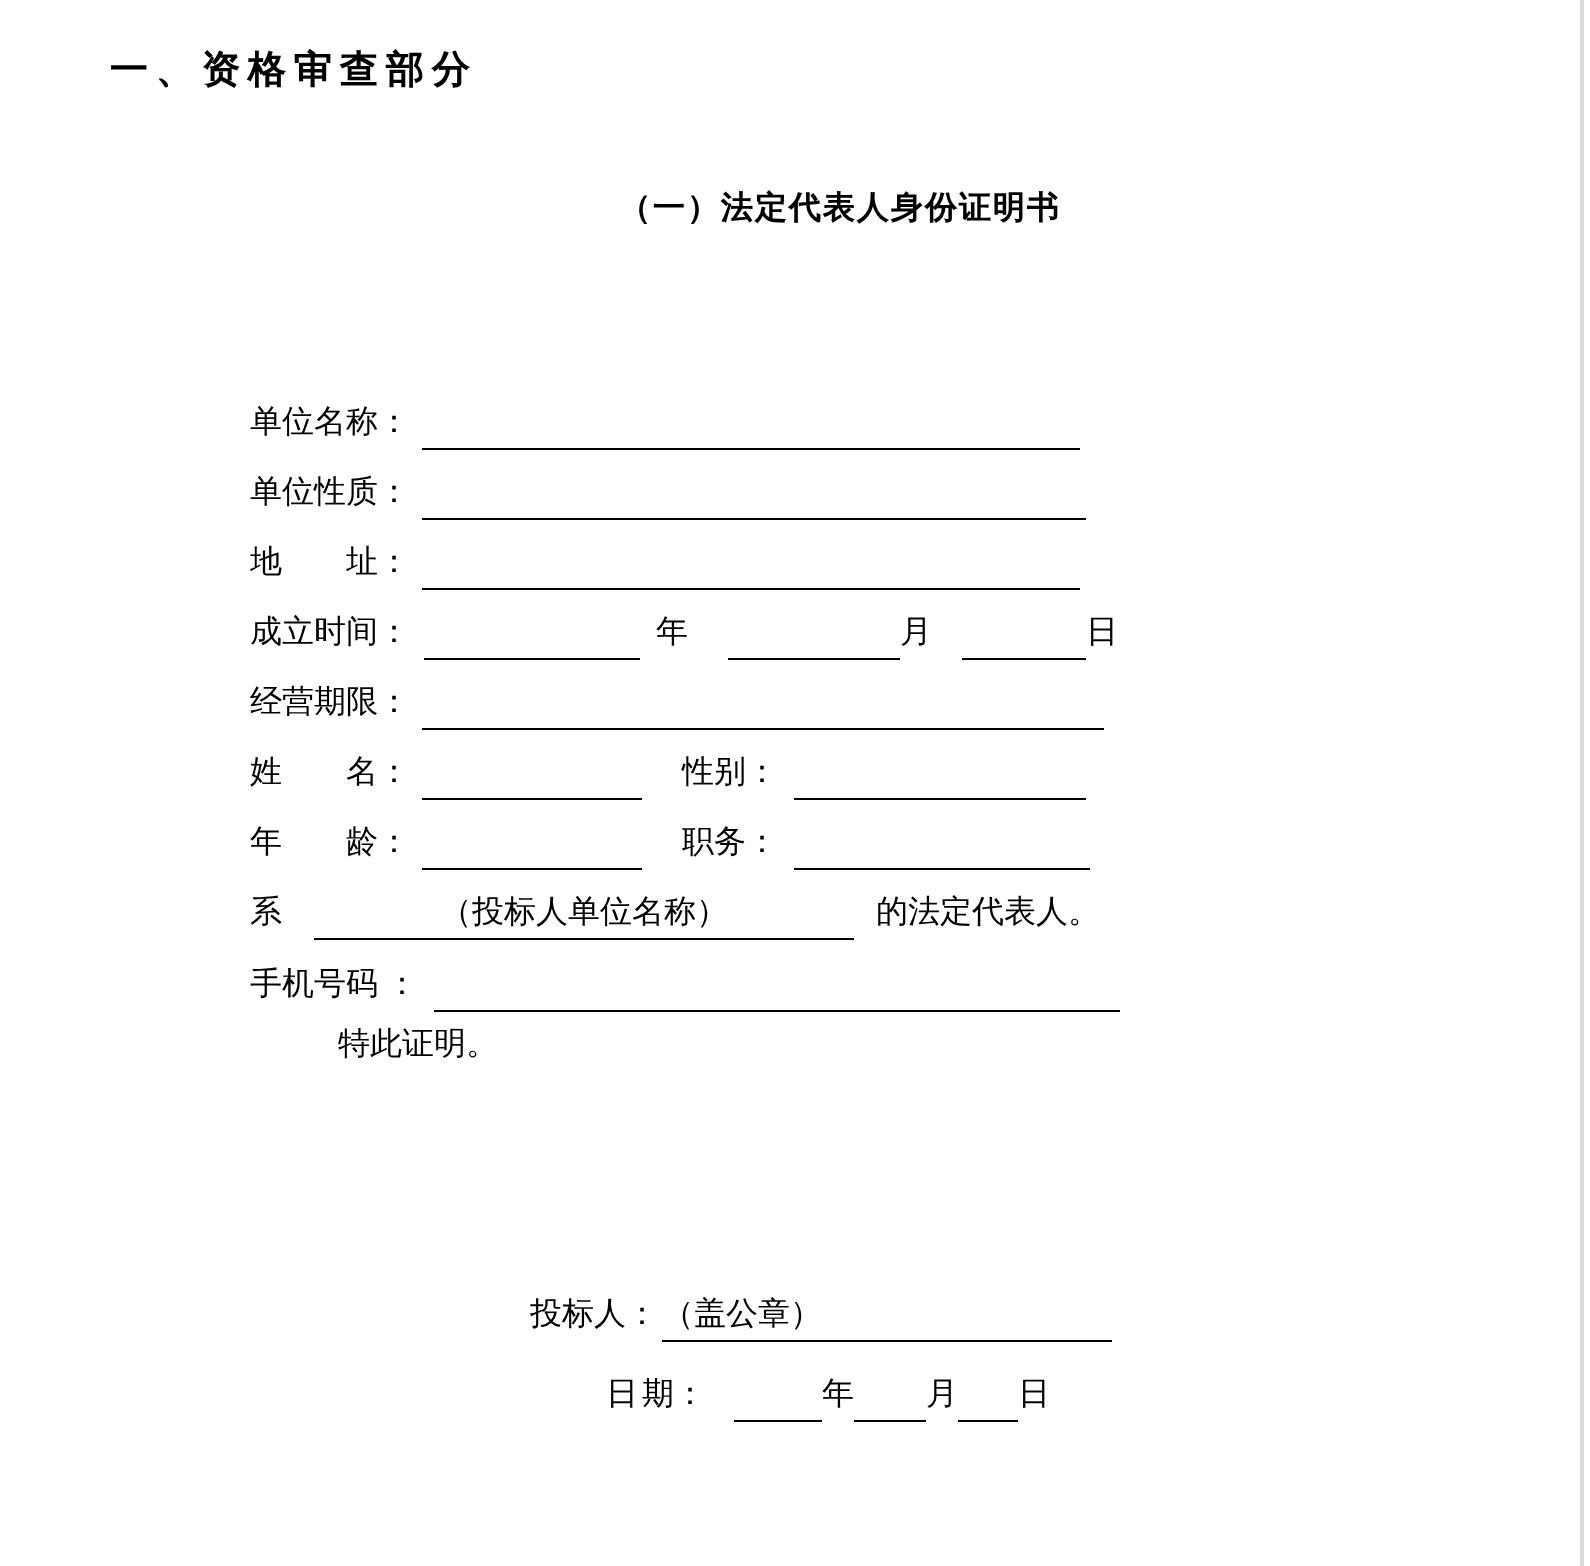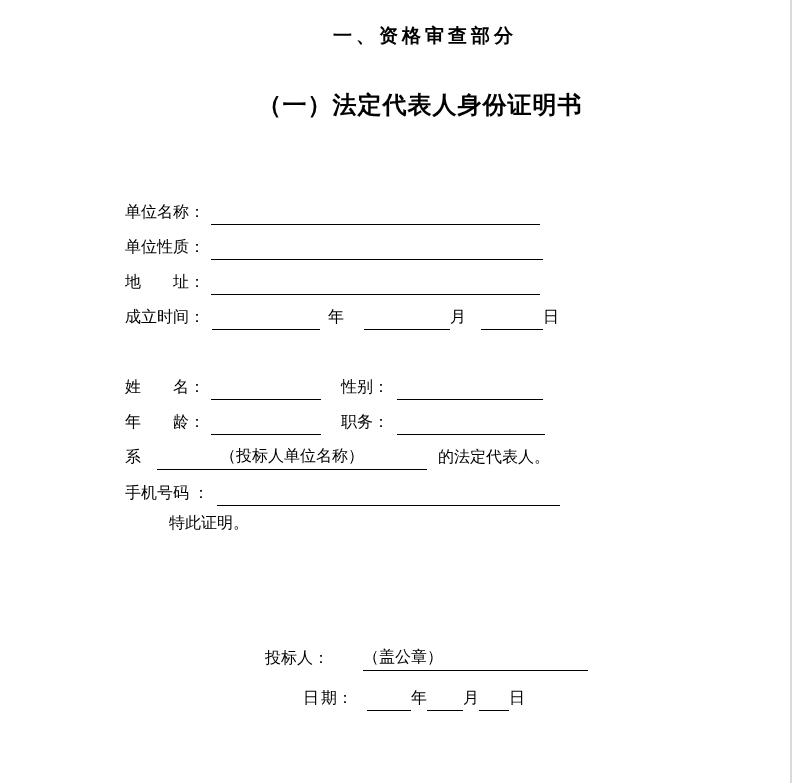--- a/index.html
+++ b/index.html
@@ -15,28 +15,27 @@
     background: #ffffff;
     overflow: hidden;
   }
   .edge-strip {
     position: absolute; top: 0; right: 3px;
     width: 2px; height: 100%;
     background: #d9d9d9;
   }
   .doc-title {
     position: absolute; left: 55px; top: 22px; width: 740px;
-    text-align: center;
     font-size: 19px; font-weight: bold; letter-spacing: 4px;
     line-height: 28px; white-space: nowrap;
   }
   .form-title {
     position: absolute; left: 45px; top: 90px; width: 750px;
     text-align: center;
-    font-size: 24px; font-weight: bold; letter-spacing: 1px;
+    font-size: 16px; font-weight: bold; letter-spacing: 1px;
     line-height: 30px; white-space: nowrap;
   }
   .row {
     position: absolute;
     display: flex;
     align-items: stretch;
     height: 26px;
     font-size: 16px;
     white-space: nowrap;
   }
@@ -75,21 +74,21 @@
   .r-unit-name   { left: 125px; top: 199px; width: 415px; }
   .r-unit-nature { left: 125px; top: 234px; width: 418px; }
   .r-address     { left: 125px; top: 269px; width: 415px; }
   .r-founded     { left: 125px; top: 304px; text-align: right; }
   .r-term        { left: 125px; top: 339px; width: 427px; }
   .r-name        { left: 125px; top: 374px; width: 418px; }
   .r-age         { left: 125px; top: 409px; width: 420px; }
   .r-rep         { left: 125px; top: 444px; }
   .r-mobile      { left: 125px; top: 480px; width: 435px; text-align: right; }
   .r-attest      { left: 133px; top: 510px; margin-left: 36px; }
-  .r-bidder      { left: 265px; top: 645px; gap: 32px; }
+  .r-bidder      { left: 265px; top: 645px; }
   .r-date        { left: 303px; top: 685px; }
   .blank-seal {
     width: 223px;
     text-align: left;
     padding-right: 2px;
   }
   .blank-rep { width: 270px; }
 </style>
 </head>
 <body>
@@ -123,20 +122,24 @@
   <div class="row r-founded">
     <span class="lbl">成立时间：</span>
     <span class="blank gap7" style="width:108px"></span>
     <span class="gap8">年</span>
     <span class="blank gap20" style="width:86px"></span>
     <span>月</span>
     <span class="blank gap15" style="width:62px"></span>
     <span>日</span>
   </div>
 
+  <div class="row r-term">
+    <span class="lbl">经营期限：</span>
+    <span class="blank grow gap6"></span>
+  </div>
 
   <div class="row r-name">
     <span class="jlbl w80">
       <span>姓</span>
       <span>名：</span>
     </span>
     <span class="blank gap6" style="width:110px"></span>
     <span class="gap24">性别：</span>
     <span class="blank grow gap8"></span>
   </div>

